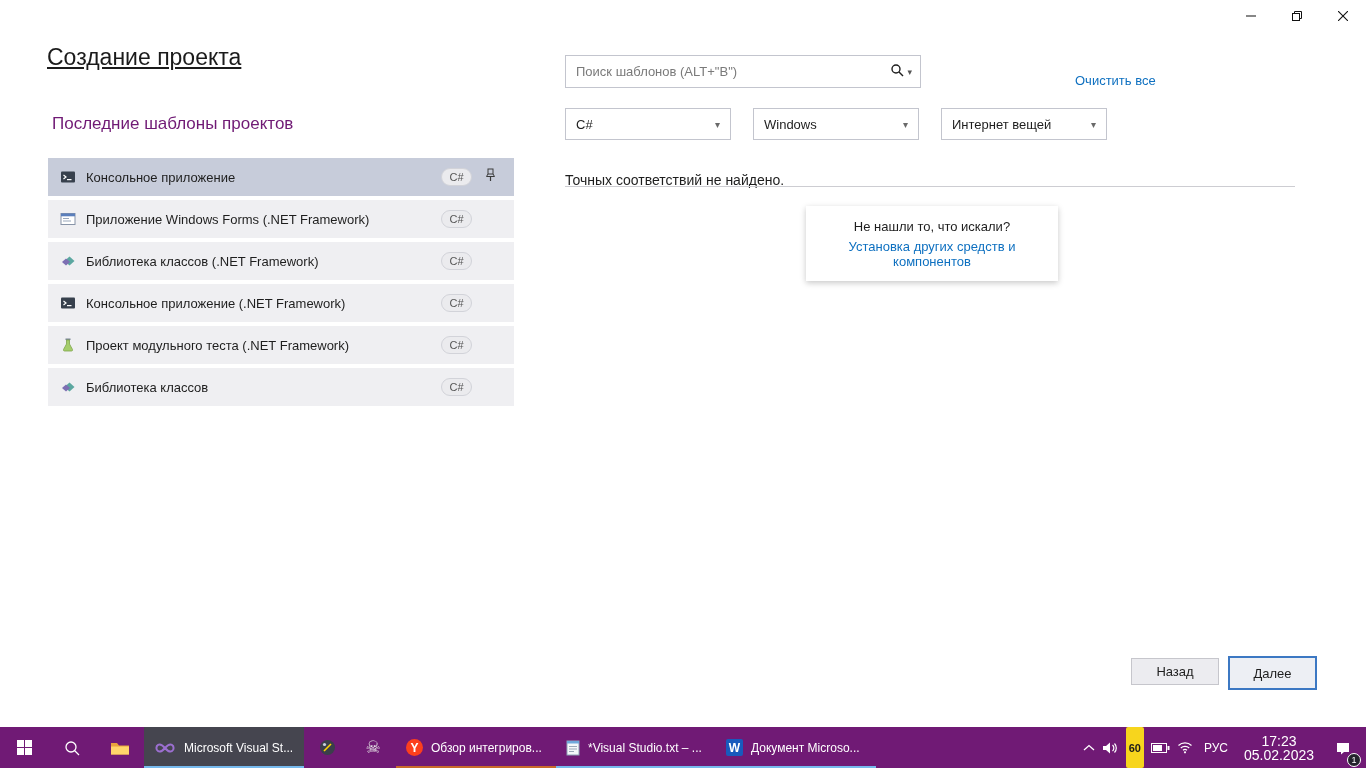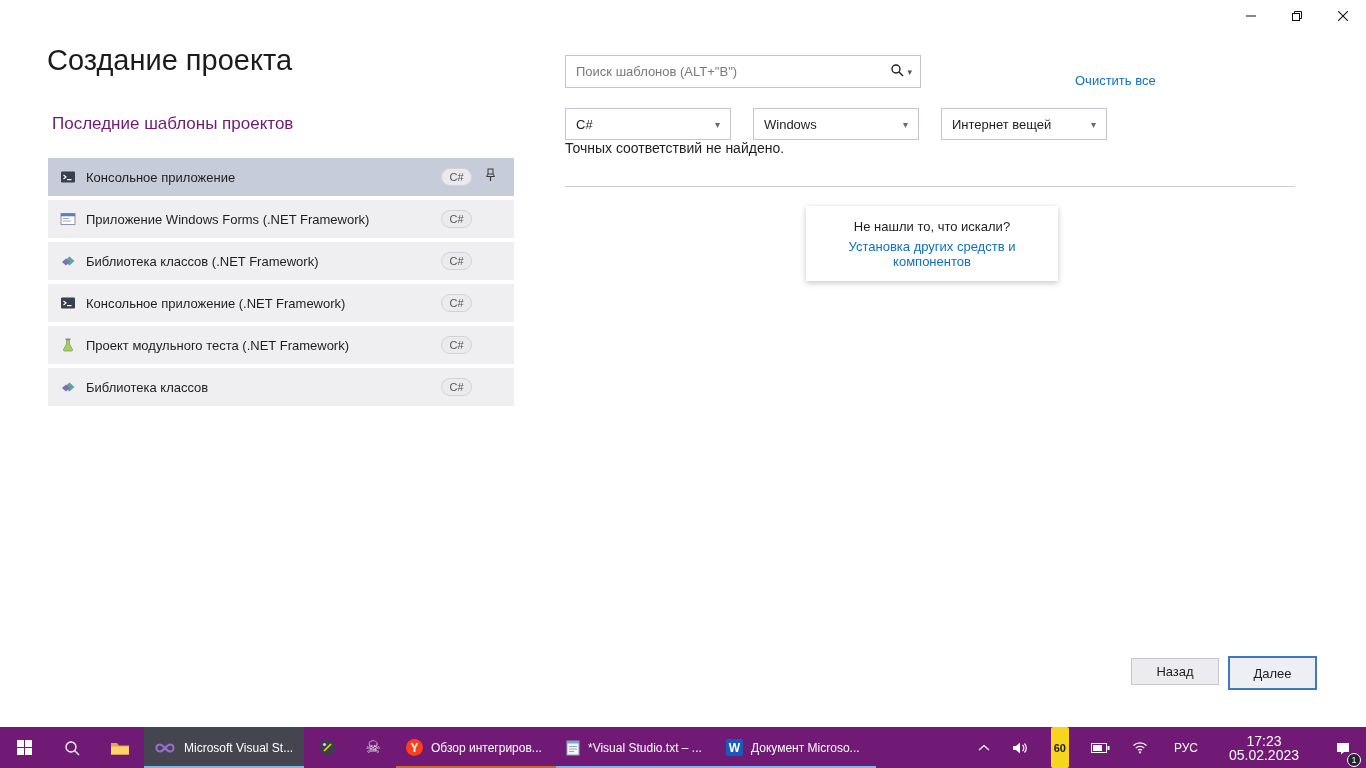--- a/index.html
+++ b/index.html
@@ -11,21 +11,21 @@
     background: #fff;
     cursor: default;
   }
   .screen { position: absolute; left: 0; top: 0; width: 1366px; height: 727px; background: #fff; }
 
   
   .win-controls { position: absolute; top: 0; right: 0; display: flex; }
   .win-btn { width: 46px; height: 31px; display: flex; align-items: center; justify-content: center; }
 
   
-  .page-title { position: absolute; left: 47px; top: 44px; font-size: 29px; font-weight: 400; color: #1b1b1b; }
+  .page-title { position: absolute; left: 47px; top: 44px; font-size: 23px; font-weight: 400; color: #1b1b1b; text-decoration: underline; }
   .recent-heading { position: absolute; left: 52px; top: 114px; font-size: 17px; color: #701a75; }
   .template-list { position: absolute; left: 48px; top: 158px; width: 466px; }
   .trow { height: 38px; margin-bottom: 4px; background: #EFEFF2; display: flex; align-items: center; padding: 0 6px 0 12px; }
   .trow.selected { background: #C7CCDA; }
   .ticon { width: 16px; height: 16px; margin-right: 10px; flex: none; display: flex; }
   .tname { font-size: 13px; color: #1e1e1e; flex: 1; white-space: nowrap; overflow: hidden; }
   .pill { width: 31px; height: 18px; border-radius: 9px; background: #EBEBEE; border: 1px solid #D2D3D9; color: #555;
           font-size: 11px; display: flex; align-items: center; justify-content: center; flex: none; }
   .pin-slot { width: 36px; display: flex; align-items: center; justify-content: center; flex: none; }
 
@@ -38,21 +38,21 @@
   .s-icons { display: flex; align-items: center; padding-right: 8px; gap: 3px; }
   .s-caret { font-size: 9px; color: #555; }
 
   .clear-all { position: absolute; left: 1030px; top: 73px; font-size: 13px; color: #0E70C0; cursor: pointer; margin-left: 45px; }
 
   .dd { position: absolute; top: 108px; width: 166px; height: 32px; border: 1px solid #C3C5CE; background: #fff;
         display: flex; align-items: center; padding: 0 10px; font-size: 13px; color: #1e1e1e; cursor: pointer; }
   .dd .caret { margin-left: auto; color: #6a6a6a; font-size: 10px; }
   .dd1 { left: 565px; } .dd2 { left: 753px; } .dd3 { left: 941px; }
 
-  .no-match { position: absolute; left: 565px; top: 140px; font-size: 14px; color: #1e1e1e; }
+  .no-match { position: absolute; left: 565px; top: 172px; font-size: 14px; color: #1e1e1e; }
   .divider { position: absolute; left: 565px; top: 186px; width: 730px; height: 1px; background: #CDCDD2; }
 
   .card { position: absolute; left: 806px; top: 206px; width: 252px; background: #fff; padding: 13px 10px 12px 10px;
           text-align: center; box-shadow: 0 2px 6px rgba(0,0,0,0.22); }
   .card-title { font-size: 13px; color: #1e1e1e; margin-bottom: 5px; }
   .card-link { font-size: 13px; color: #0E70C0; cursor: pointer; }
 
   .btn { position: absolute; display: flex; align-items: center; justify-content: center; font-size: 13px; color: #1e1e1e; cursor: pointer; }
   .btn-back { left: 1131px; top: 658px; width: 88px; height: 27px; background: #ECECF0; border: 1px solid #C6C6CC; }
   .btn-next { left: 1228px; top: 656px; width: 89px; height: 34px; background: #EDEFF4; border: 2px solid #3C78C3; }
@@ -67,21 +67,21 @@
   .tb-app .runline { position: absolute; left: 0; right: 0; bottom: 0; height: 2px; background: #76B9ED; }
   .tb-app.attention .runline { background: #C96A2B; }
   .tb-app.active { background: #45454F; }
   .skull { font-size: 17px; color: #e6e6e6; }
 
   .ya-ico { width: 17px; height: 17px; border-radius: 50%; background: #FC3F1D; color: #fff; font-weight: bold;
             font-size: 12px; display: flex; align-items: center; justify-content: center; flex: none; }
   .word-ico { width: 17px; height: 17px; border-radius: 2px; background: #185ABD; color: #fff; font-weight: bold;
               font-size: 12px; display: flex; align-items: center; justify-content: center; flex: none; }
 
-  .tray { margin-left: auto; display: flex; align-items: center; gap: 22px; padding-right: 6px; }
+  .tray { margin-left: auto; display: flex; align-items: center; gap: 7px; padding-right: 6px; }
   .tray-item { display: flex; align-items: center; justify-content: center; height: 100%; }
   .badge60 { background: #F7D51D; color: #1a1a1a; font-size: 11px; font-weight: bold; padding: 1px 3px; border-radius: 2px; }
   .lang-ind { font-size: 12px; color: #fff; padding: 0 4px; }
   .clock { text-align: center; font-size: 14px; line-height: 14px; color: #fff; padding: 0 5px; }
   .action { position: relative; width: 34px; }
   .notif-badge { position: absolute; right: -1px; bottom: 1px; width: 14px; height: 14px; border-radius: 50%;
                  background: #23232C; border: 1px solid #fff; color: #fff; font-size: 9px;
                  display: flex; align-items: center; justify-content: center; }
 </style>
 </head>

